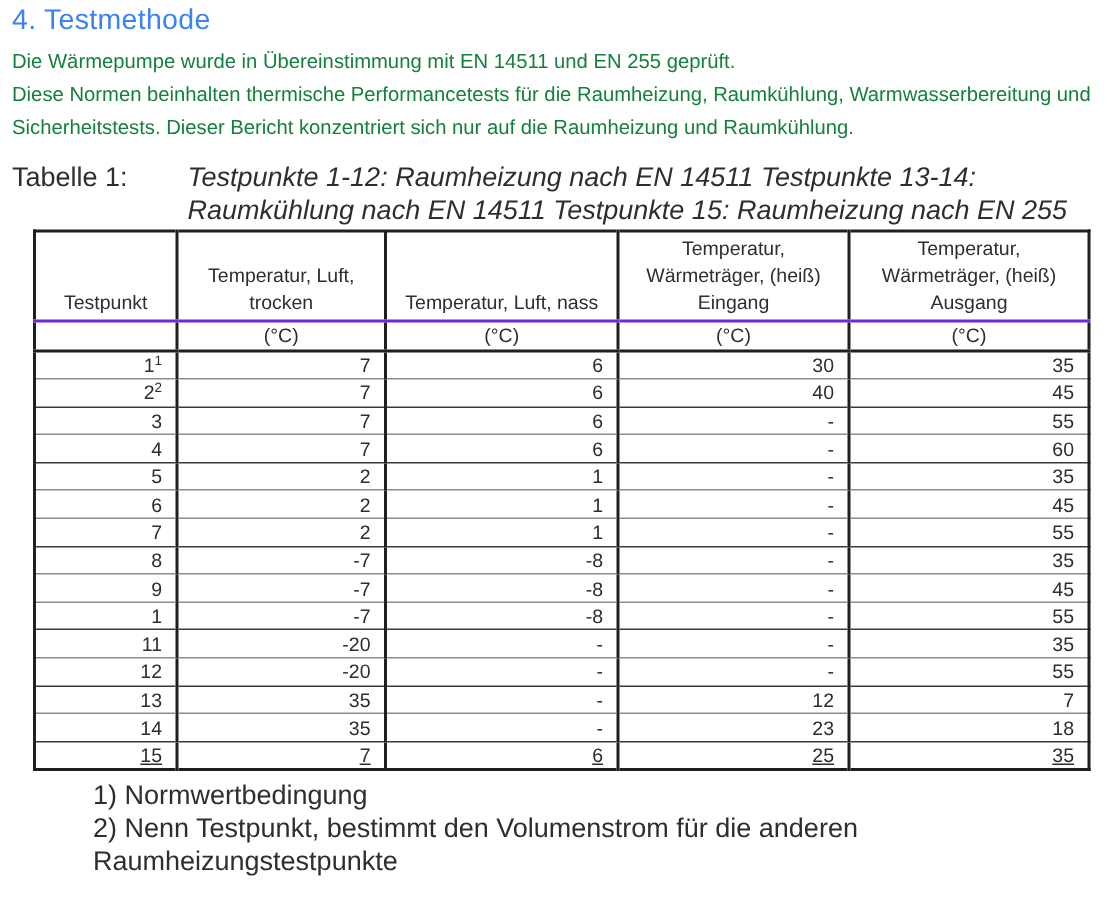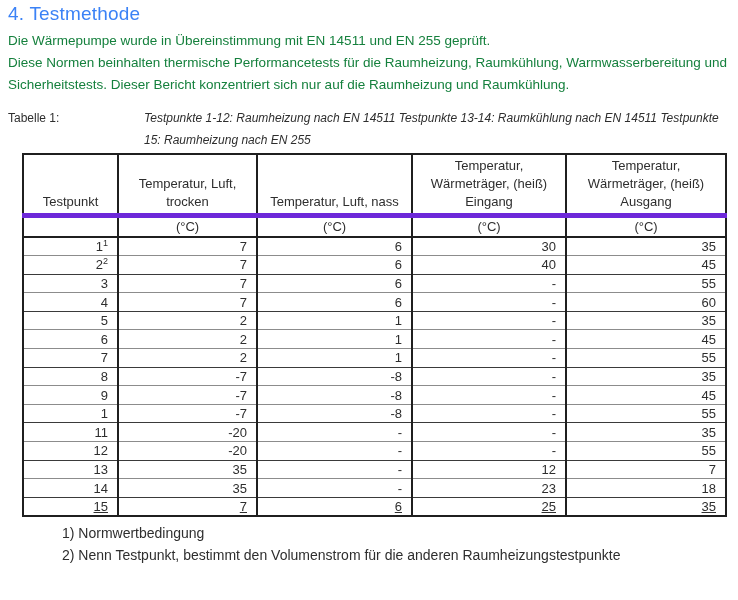--- a/index.html
+++ b/index.html
@@ -22,23 +22,22 @@
   .intro p {
     font-size: 13.5px;
     line-height: 22px;
     color: #15803d;
   }
 
   .caption {
     display: flex;
     align-items: flex-start;
     margin-top: 11px;
-    font-size: 12px;
+    font-size: 18px;
     line-height: 22px;
-    gap: 19px;
   }
   .caption-label { width: 117px; flex: 0 0 117px; }
   .caption-lines .cap-line { font-style: italic; text-align: center; }
 
   table.testtable {
     margin: 2px 0 0 14px;
     width: 703px;
     border-collapse: collapse;
     table-layout: fixed;
     border: 2px solid #1f1f1f;
@@ -56,21 +55,21 @@
   table.testtable th:first-child,
   table.testtable td:first-child { border-left: none; }
 
   tr.header-row th {
     font-weight: 400;
     text-align: center;
     vertical-align: bottom;
     height: 56px;
     padding: 2px 6px 2px 6px;
     line-height: 18px;
-    border-bottom: 5px solid #6d28d9;
+    border-bottom: 2px solid #6d28d9;
   }
   tr.unit-row td {
     text-align: center;
     height: 19px;
     line-height: 18px;
     border-bottom: 2px solid #1f1f1f;
   }
   tbody td {
     text-align: right;
     height: 18.6px;
@@ -82,21 +81,21 @@
   tbody tr.group-end td { border-bottom: 1.6px solid #3a3a3a; }
   tbody tr:last-child td { border-bottom: none; text-decoration: underline; }
   sup.fn {
     font-size: 9px;
     line-height: 0;
     vertical-align: 5px;
   }
 
   .footnotes {
     margin: 5px 0 0 54px;
-    font-size: 14px;
+    font-size: 18px;
     line-height: 22px;
   }
 </style>
 </head>
 <body>
 
 <div class="page">
 
   <h1 class="section-title">4. Testmethode</h1>
 

